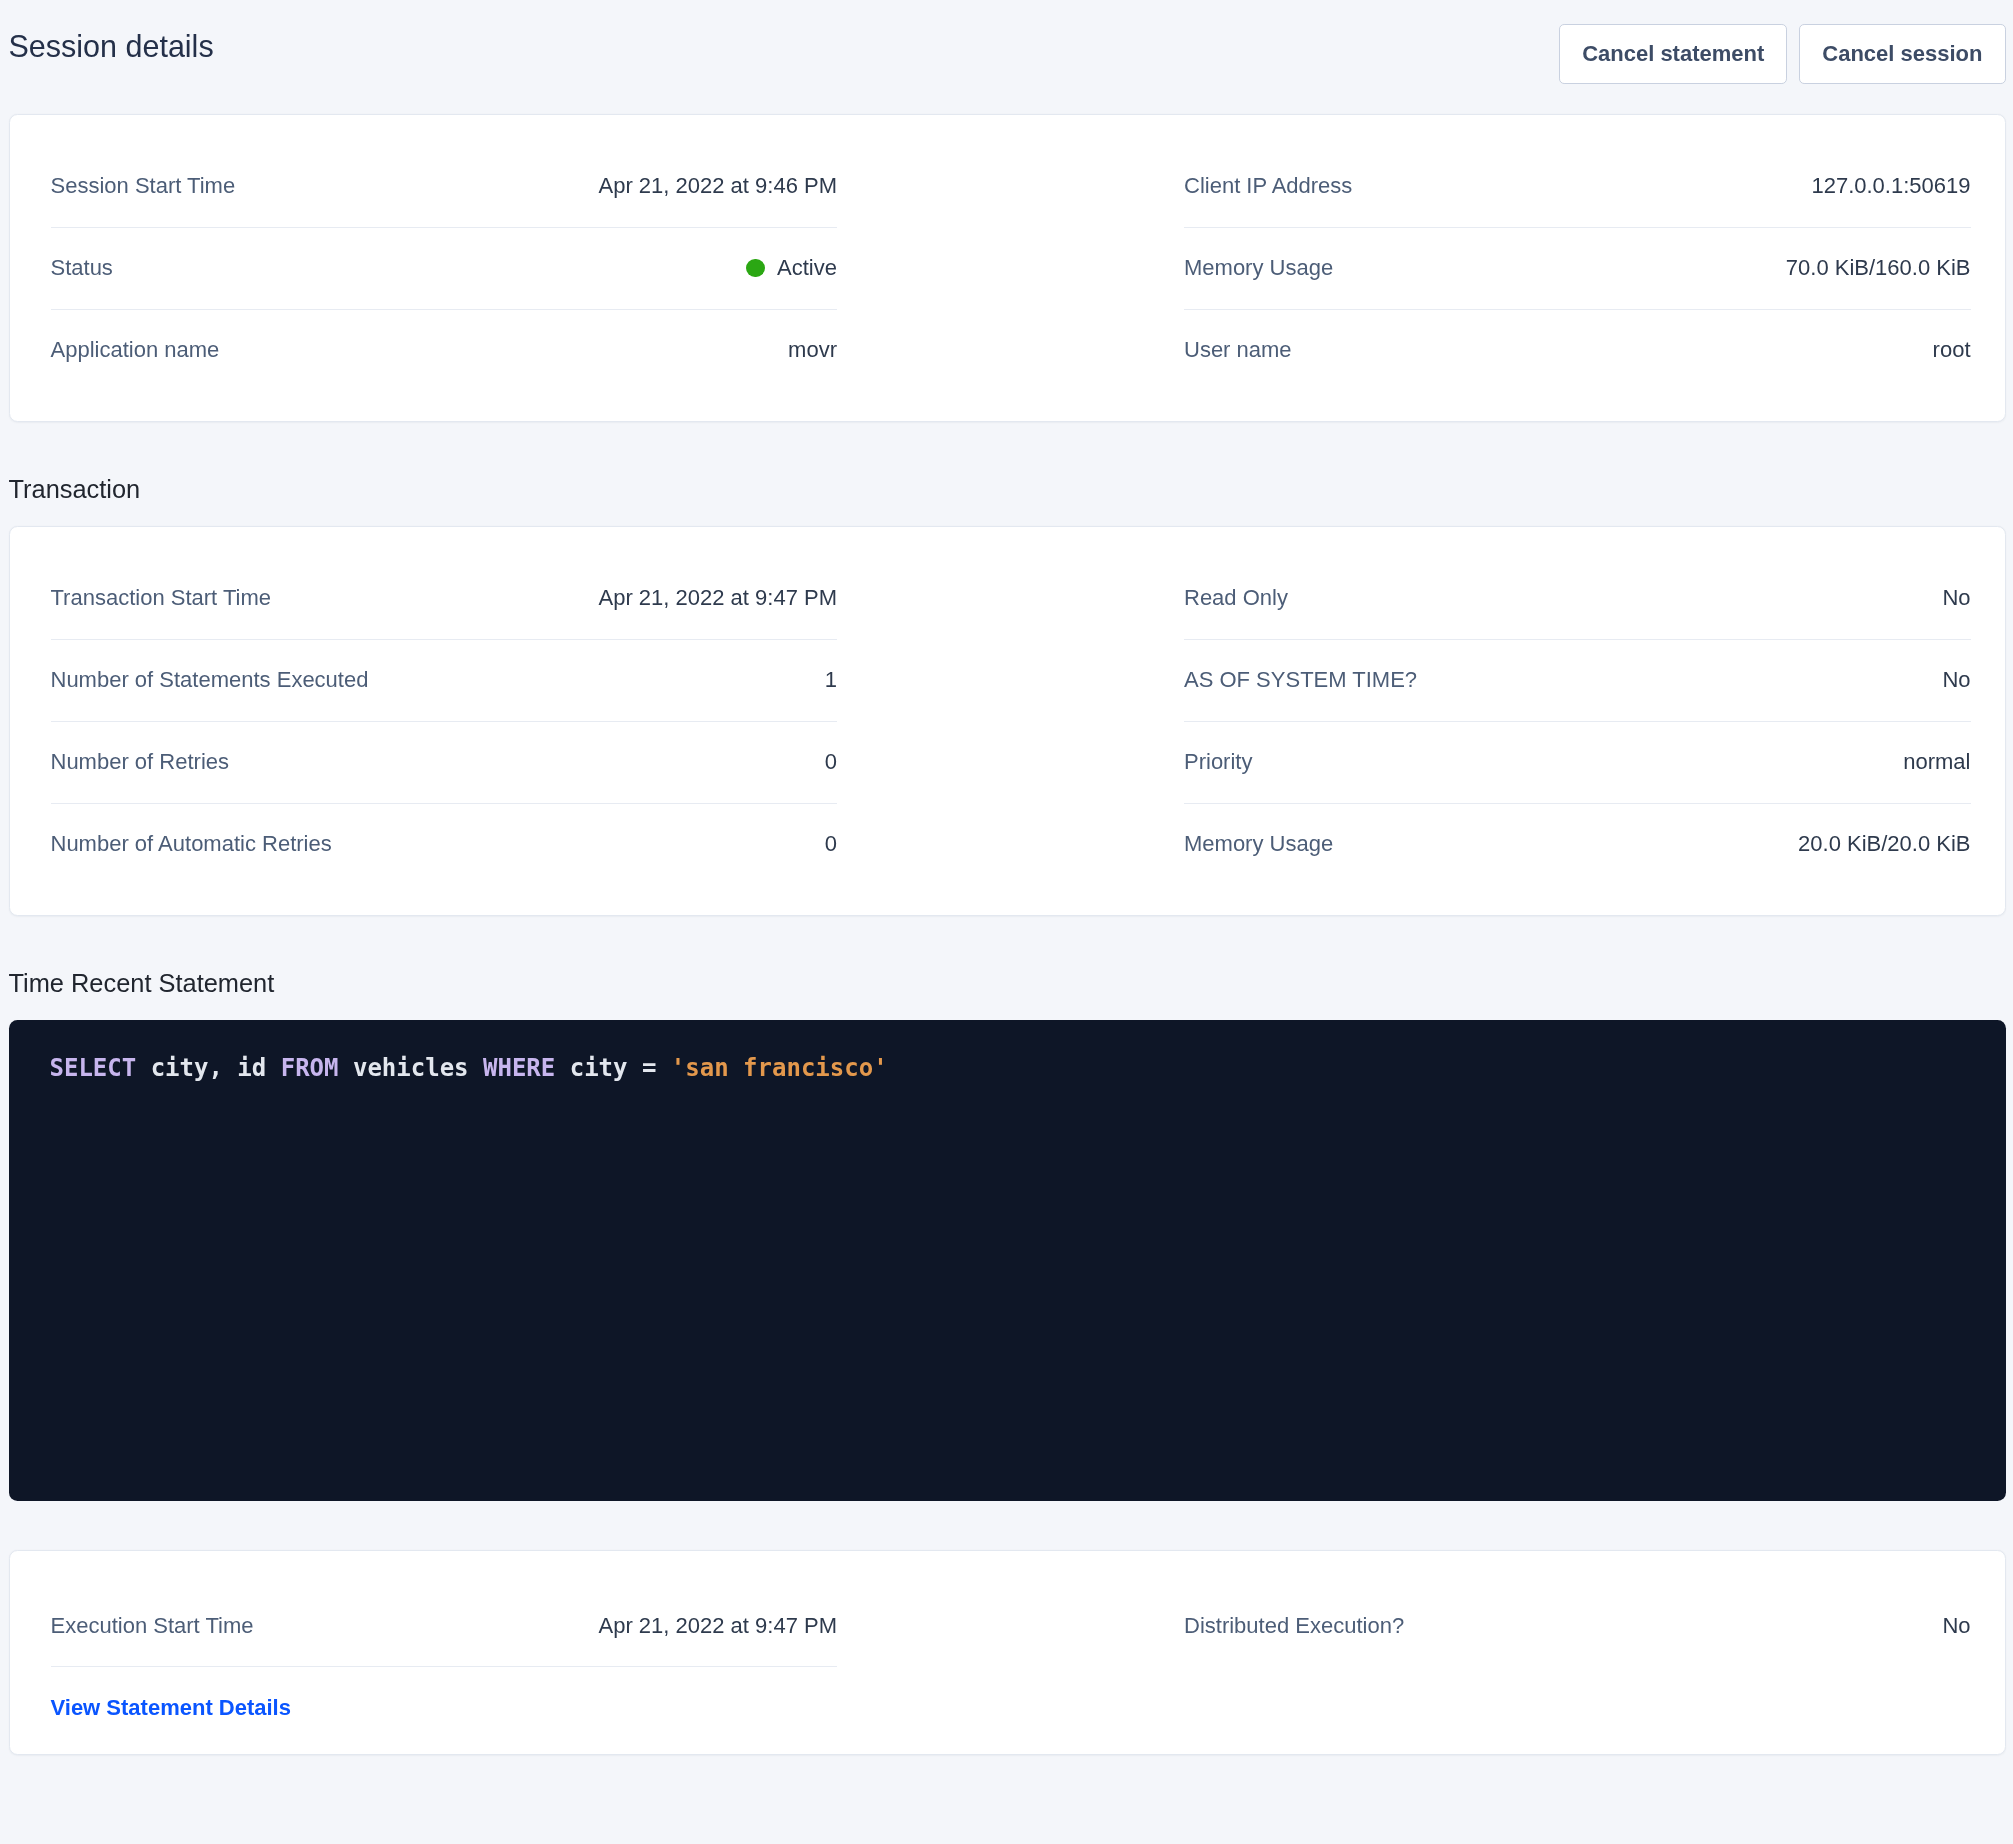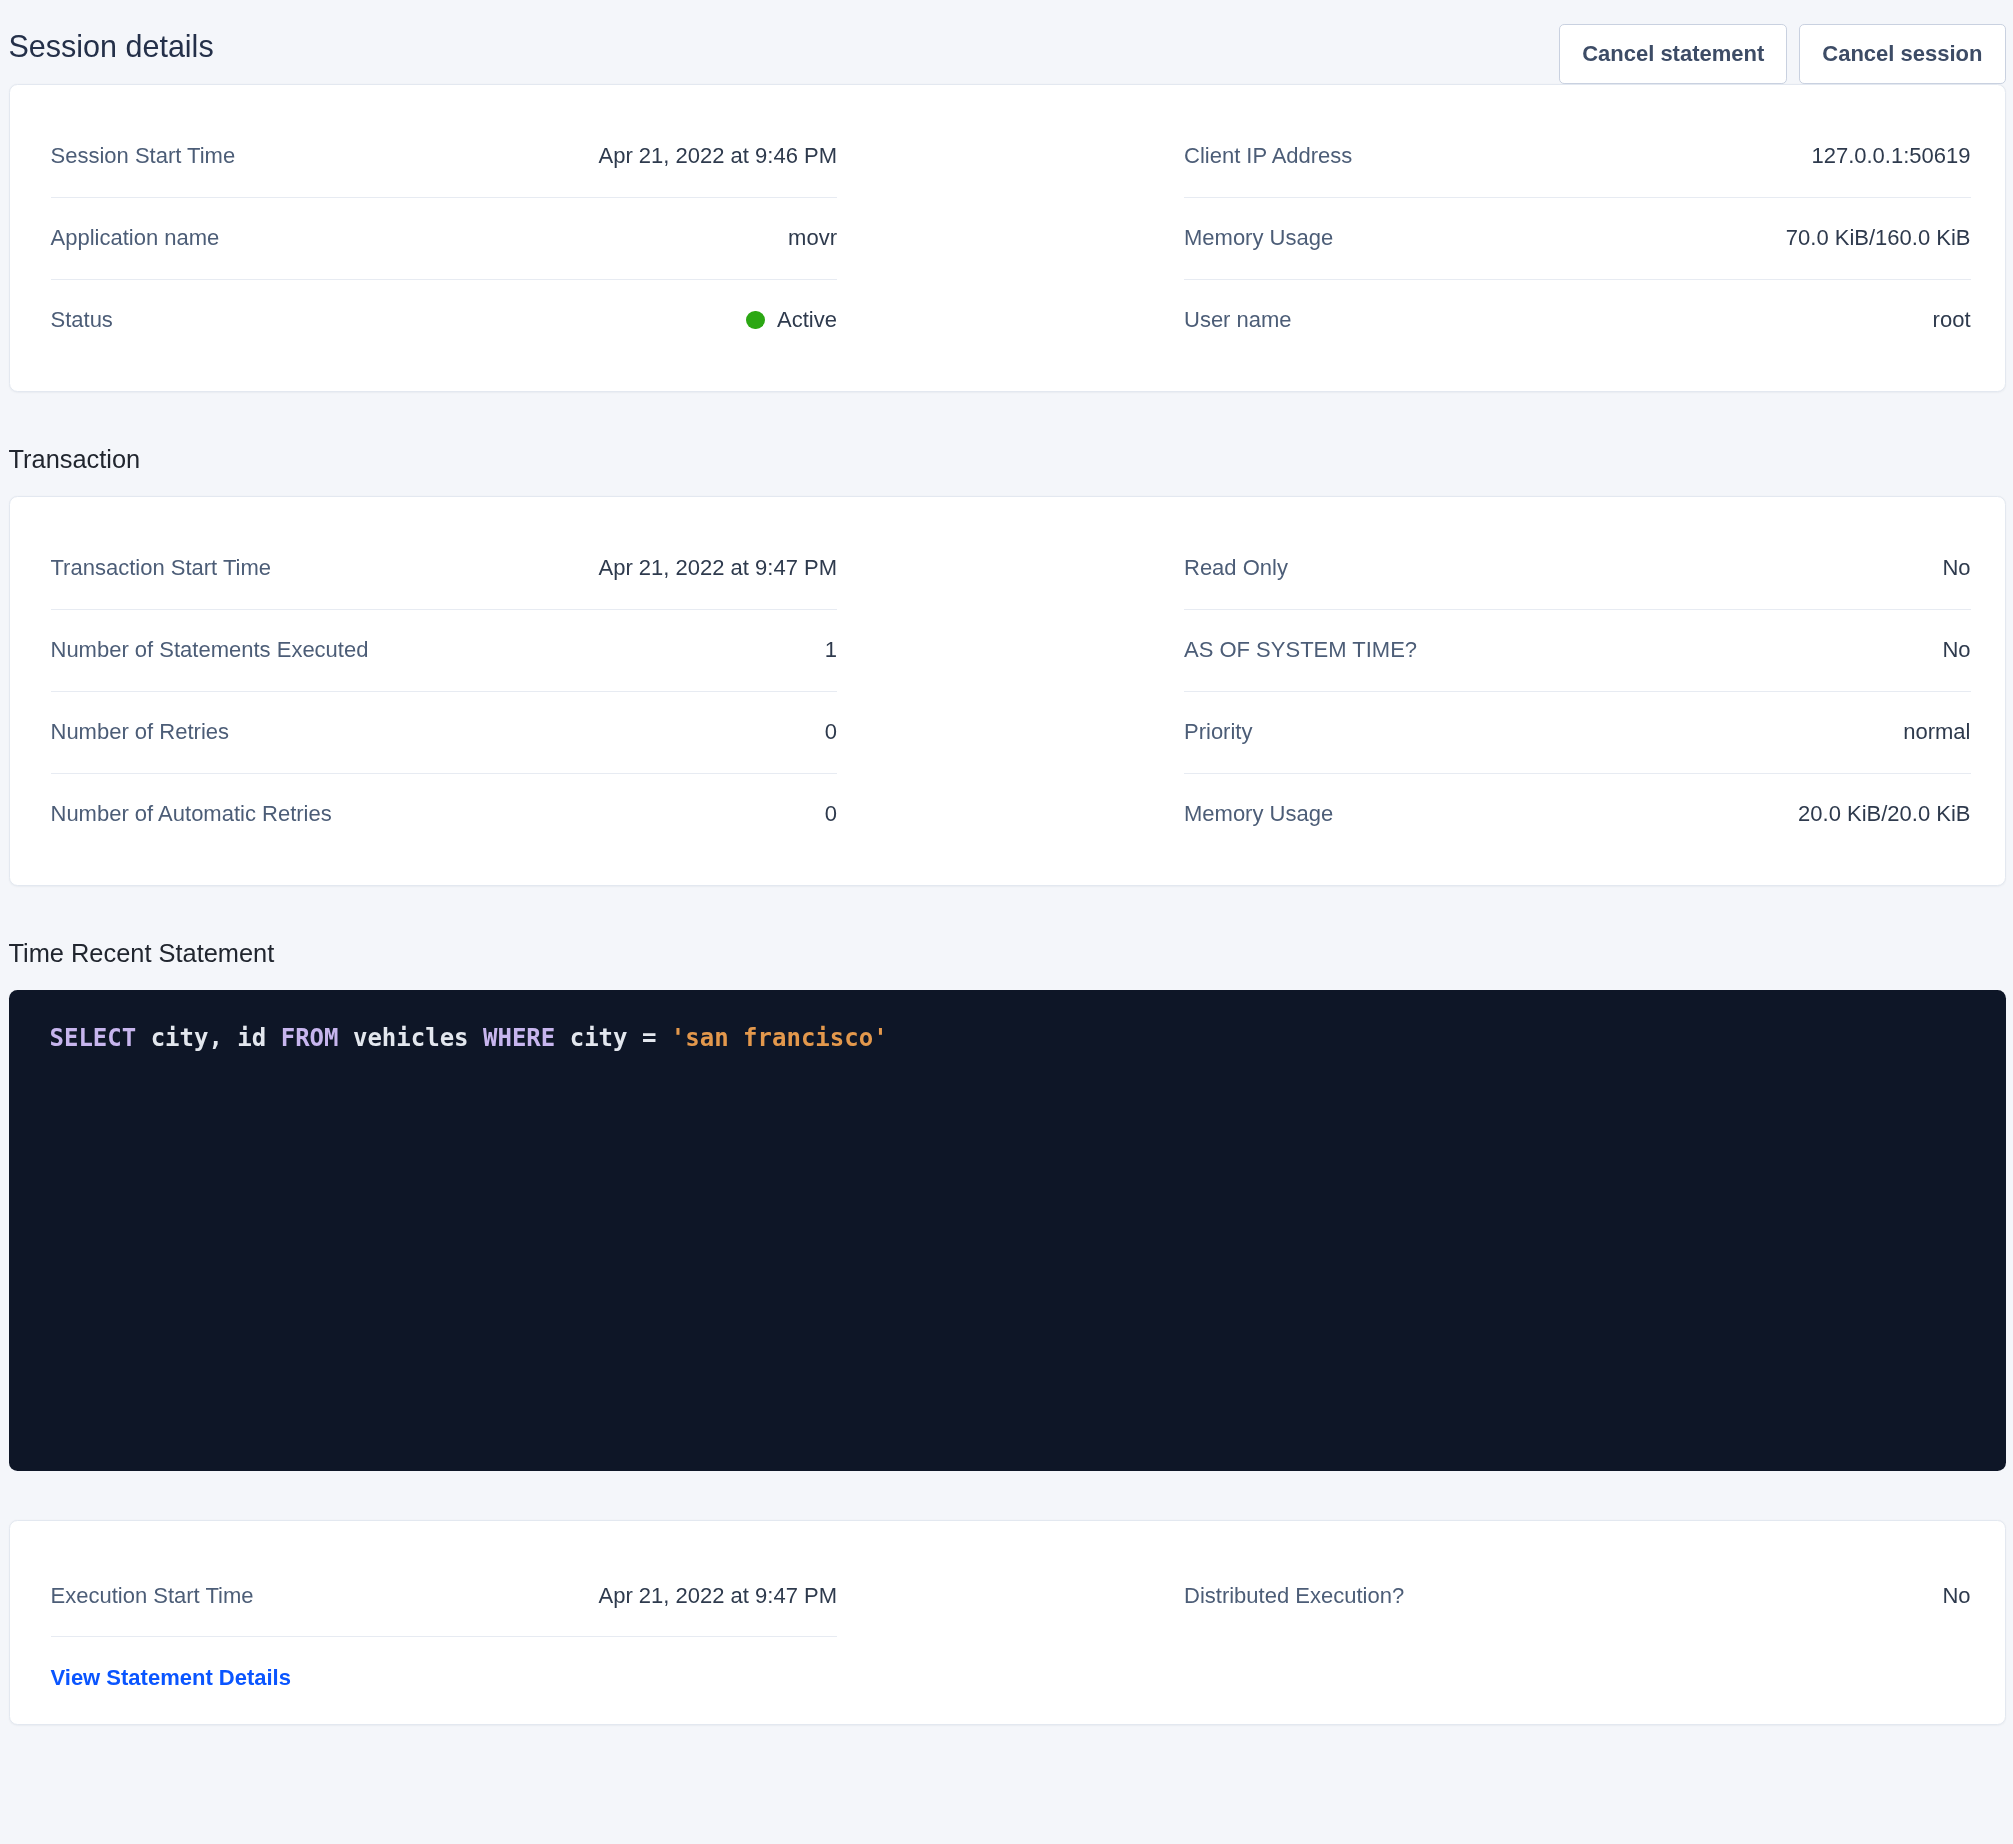--- a/index.html
+++ b/index.html
@@ -41,21 +41,21 @@
   }
 
   
   .card {
     background: #ffffff;
     border: 0.8px solid #e3e8f0;
     border-radius: 8.5px;
     box-shadow: 0 0.8px 1.7px rgba(40,54,80,0.05);
     box-sizing: border-box;
   }
-  .card.summary { padding: 30.5px 34px 30.5px 41px; }
+  .card.summary { margin-top: 30px; padding: 30.5px 34px 30.5px 41px; }
   .grid {
     display: grid;
     grid-template-columns: 1fr 1fr;
     column-gap: 347px;
   }
   .row {
     display: flex;
     justify-content: space-between;
     align-items: center;
     height: 81px;
@@ -116,30 +116,30 @@
   </div>
 
   <div class="card summary">
     <div class="grid">
       <div class="col">
         <div class="row">
           <span class="lbl">Session Start Time</span>
           <span class="val">Apr 21, 2022 at 9:46 PM</span>
         </div>
         <div class="row">
-          <span class="lbl">Application name</span>
-          <span class="val">movr</span>
-        </div>
-        <div class="row">
           <span class="lbl">Status</span>
           <span class="val status-val">
             <span class="dot"></span>
             <span>Active</span>
           </span>
         </div>
+        <div class="row">
+          <span class="lbl">Application name</span>
+          <span class="val">movr</span>
+        </div>
       </div>
       <div class="col">
         <div class="row">
           <span class="lbl">Client IP Address</span>
           <span class="val">127.0.0.1:50619</span>
         </div>
         <div class="row">
           <span class="lbl">Memory Usage</span>
           <span class="val">70.0 KiB/160.0 KiB</span>
         </div>

